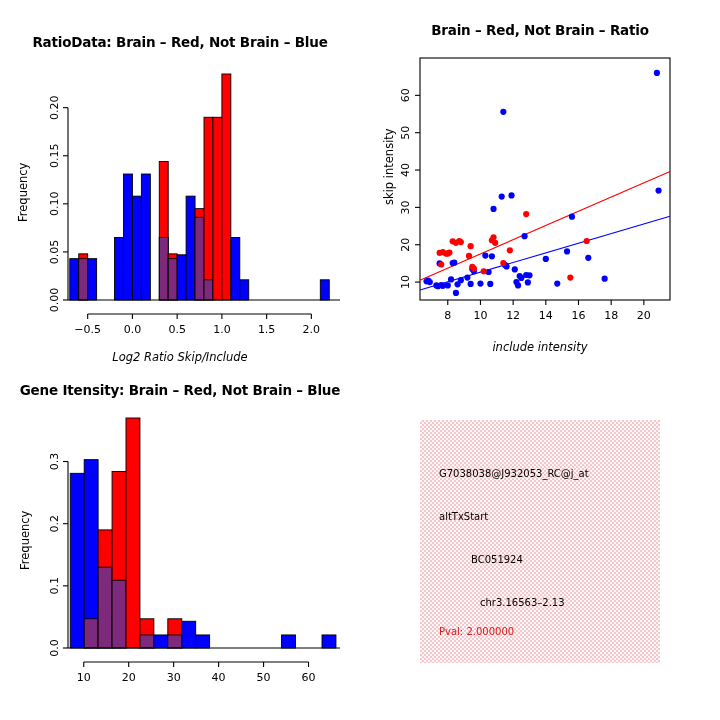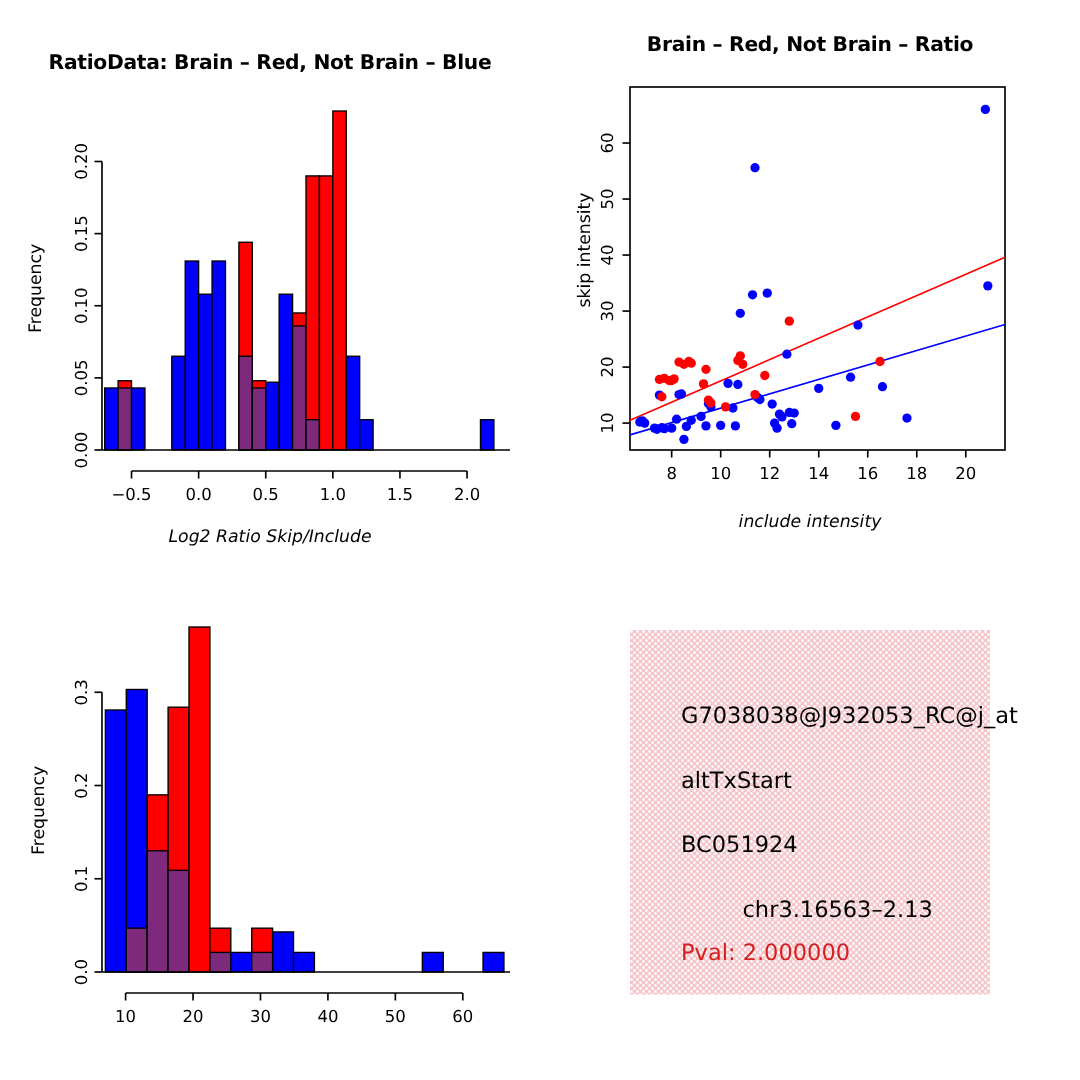--- a/index.html
+++ b/index.html
@@ -69,22 +69,22 @@
     width: 240px;
     height: 243px;
     background-color: #f5c6cb;
     background-image:
       radial-gradient(circle at 1px 1px, rgba(255,255,255,0.85) 0.8px, transparent 1.1px),
       radial-gradient(circle at 3px 3px, rgba(255,255,255,0.85) 0.8px, transparent 1.1px);
     background-size: 4px 4px, 4px 4px;
   }
   .info-line {
     position: absolute;
-    left: 34px;
-    font-size: 15px;
+    left: 19px;
+    font-size: 10px;
     white-space: nowrap;
     color: #000000;
   }
   .info-line.pval { color: #d42020; }
 </style>
 </head>
 <body>
 
 <div id="page">
 
@@ -249,20 +249,21 @@
         <text x="251.17647058823528" y="319" font-size="11" font-family="&quot;DejaVu Sans&quot;, sans-serif" fill="#000" text-anchor="middle">18</text>
         <line x1="283.8562091503268" y1="300" x2="283.8562091503268" y2="305" stroke="#000" stroke-width="1.1"></line>
         <text x="283.8562091503268" y="319" font-size="11" font-family="&quot;DejaVu Sans&quot;, sans-serif" fill="#000" text-anchor="middle">20</text>
       </svg>
 
     <div class="axis-title-y" style="left:22px; top:205px;">skip intensity</div>
     <div class="axis-title-x" style="top:340px;">include intensity</div>
   </div>
 
   <div class="panel" id="panel-gene">
+    <div class="panel-title">Gene Itensity: Brain – Red, Not Brain – Blue</div>
 
     <svg class="plotsvg" id="svg-gene" width="360" height="360">
         <rect x="70.24793388429752" y="113.3243243243243" width="13.93719008264462" height="174.6756756756757" fill="#0000ff" stroke="#000" stroke-width="0.9"></rect>
         <rect x="84.18512396694214" y="99.64864864864865" width="13.937190082644634" height="188.35135135135135" fill="#0000ff" stroke="#000" stroke-width="0.9"></rect>
         <rect x="84.18512396694214" y="258.7837837837838" width="13.937190082644634" height="29.216216216216196" fill="#7d2a7d" stroke="#000" stroke-width="0.9"></rect>
         <rect x="98.12231404958678" y="169.8918918918919" width="13.937190082644634" height="118.1081081081081" fill="#ff0000" stroke="#000" stroke-width="0.9"></rect>
         <rect x="98.12231404958678" y="207.18918918918916" width="13.937190082644634" height="80.81081081081084" fill="#7d2a7d" stroke="#000" stroke-width="0.9"></rect>
         <rect x="112.05950413223141" y="111.45945945945948" width="13.937190082644605" height="176.54054054054052" fill="#ff0000" stroke="#000" stroke-width="0.9"></rect>
         <rect x="112.05950413223141" y="220.24324324324323" width="13.937190082644605" height="67.75675675675677" fill="#7d2a7d" stroke="#000" stroke-width="0.9"></rect>
         <rect x="125.99669421487602" y="58" width="13.937190082644634" height="230" fill="#ff0000" stroke="#000" stroke-width="0.9"></rect>
@@ -301,19 +302,19 @@
       </svg>
 
     <div class="axis-title-y" style="left:18px; top:210px;">Frequency</div>
     <div class="axis-title-x" style="top:338px;margin-top:41px;">Intensity</div>
   </div>
 
   <div class="panel" id="panel-info">
     <div id="info-box">
       <div class="info-line" style="top:48px;">G7038038@J932053_RC@j_at</div>
       <div class="info-line" style="top:91px;">altTxStart</div>
-      <div class="info-line" style="top:134px;">BC051924</div>
+      <div class="info-line" style="top:134px;padding-left:32px;">BC051924</div>
       <div class="info-line" style="top:177px;padding-left:41px;">chr3.16563–2.13</div>
       <div class="info-line pval" style="top:206px;">Pval: 2.000000</div>
     </div>
   </div>
 
 </div>
 
 </body></html>

